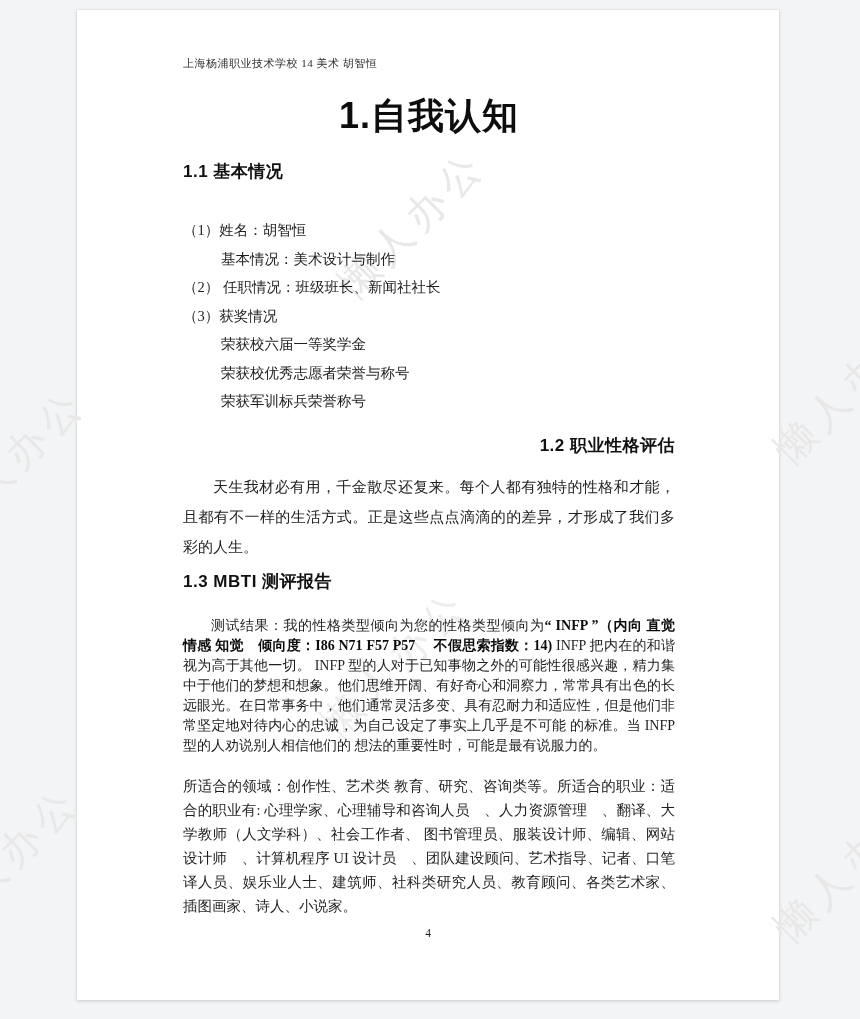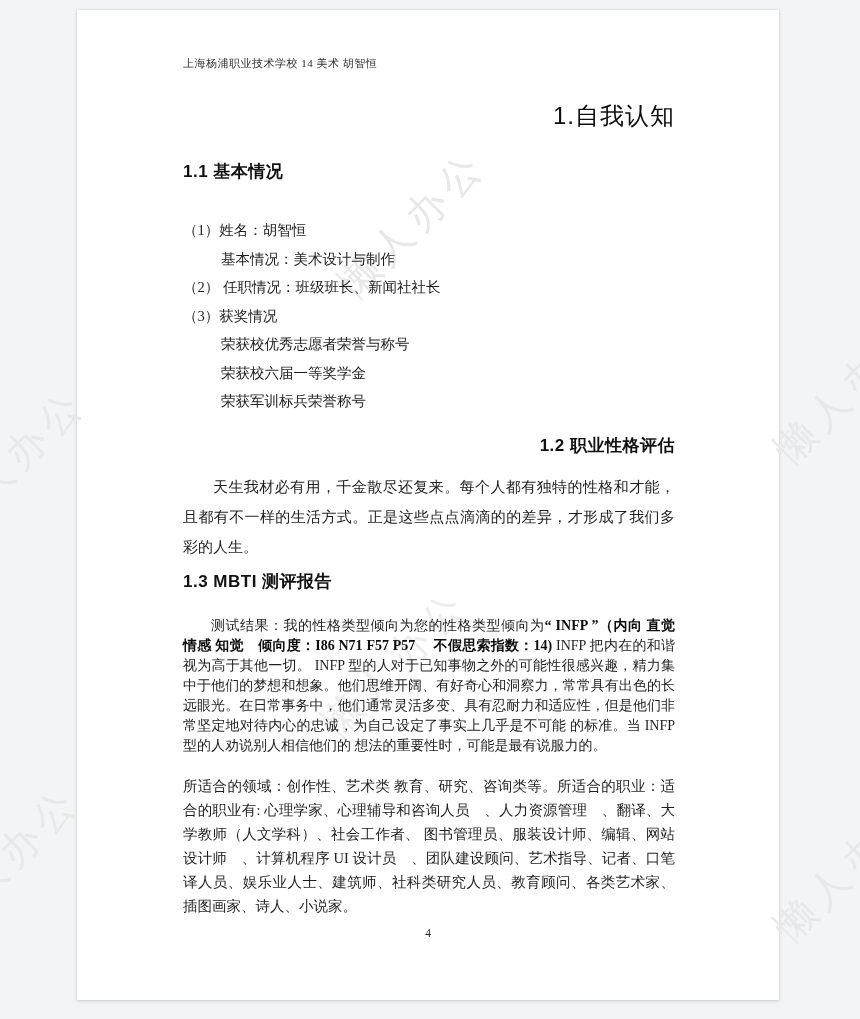--- a/index.html
+++ b/index.html
@@ -29,23 +29,23 @@
   .wm5 { left:6px;   top:860px; }
   .wm6 { left:395px; top:663px; color:#ededed; }
   .content {
     position:absolute; left:77px; top:10px; width:702px; height:940px;
     z-index:2; padding:46px 104px 0 106px;
   }
   .doc-header {
     font-size:11px; line-height:14px; color:#2e2e2e; letter-spacing:0.5px;
   }
   .doc-title {
-    margin-top:26px; text-align:right;
+    margin-top:26px; text-align:center;
     font-family:"Liberation Sans","DejaVu Sans",sans-serif;
-    font-weight:400; font-size:24px; line-height:40px; color:#0d0d0d;
+    font-weight:700; font-size:36px; line-height:40px; color:#0d0d0d;
     letter-spacing:1px;
   }
   h2.sec {
     font-family:"Liberation Sans","DejaVu Sans",sans-serif;
     font-weight:700; font-size:17px; line-height:24px; color:#111;
     letter-spacing:0.5px;
   }
   .sec-11 { margin-top:24px; }
   .sec-12 { margin-top:18px;text-align:right; }
   .sec-13 { margin-top:8px; }
@@ -90,22 +90,22 @@
 
     <div class="doc-title">1.自我认知</div>
 
     <h2 class="sec sec-11">1.1 基本情况</h2>
 
     <div class="info-list">
       <div class="info-line">（1）姓名：胡智恒</div>
       <div class="info-line indent">基本情况：美术设计与制作</div>
       <div class="info-line">（2） 任职情况：班级班长、新闻社社长</div>
       <div class="info-line">（3）获奖情况</div>
+      <div class="info-line indent">荣获校六届一等奖学金</div>
       <div class="info-line indent">荣获校优秀志愿者荣誉与称号</div>
-      <div class="info-line indent">荣获校六届一等奖学金</div>
       <div class="info-line indent">荣获军训标兵荣誉称号</div>
     </div>
 
     <h2 class="sec sec-12">1.2 职业性格评估</h2>
 
     <p class="para-12">天生我材必有用，千金散尽还复来。每个人都有独特的性格和才能，且都有不一样的生活方式。正是这些点点滴滴的的差异，才形成了我们多彩的人生。</p>
 
     <h2 class="sec sec-13">1.3 MBTI 测评报告</h2>
 
     <p class="para-mbti"><span>测试结果：我的性格类型倾向为您的性格类型倾向为</span><b>“ INFP ”（内向 直觉 情感 知觉　倾向度：I86 N71 F57 P57　 不假思索指数：14) </b><span>INFP 把内在的和谐视为高于其他一切。 INFP 型的人对于已知事物之外的可能性很感兴趣，精力集中于他们的梦想和想象。他们思维开阔、有好奇心和洞察力，常常具有出色的长远眼光。在日常事务中，他们通常灵活多变、具有忍耐力和适应性，但是他们非常坚定地对待内心的忠诚，为自己设定了事实上几乎是不可能 的标准。当 INFP 型的人劝说别人相信他们的 想法的重要性时，可能是最有说服力的。</span></p>

